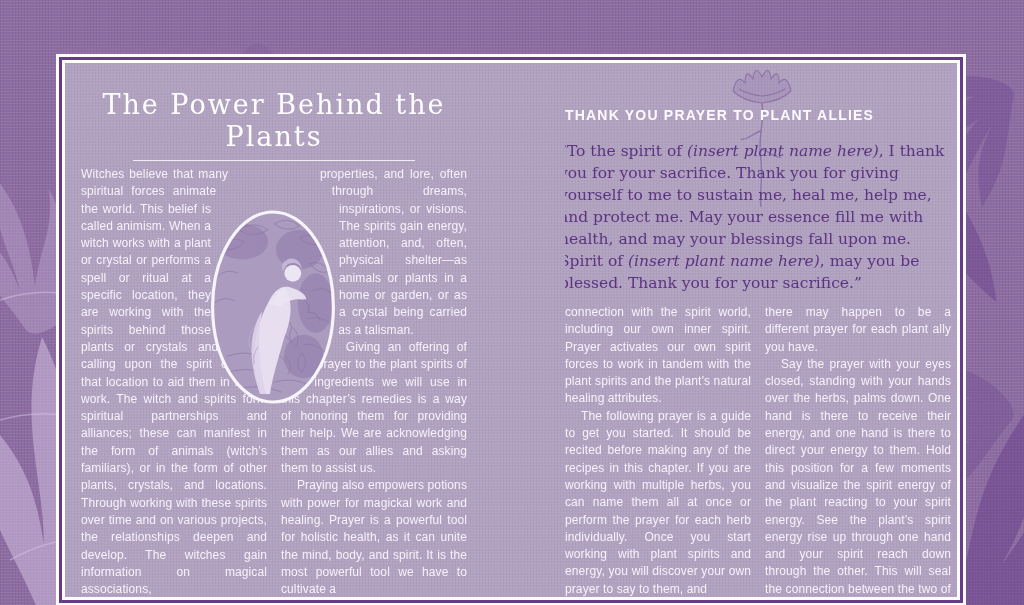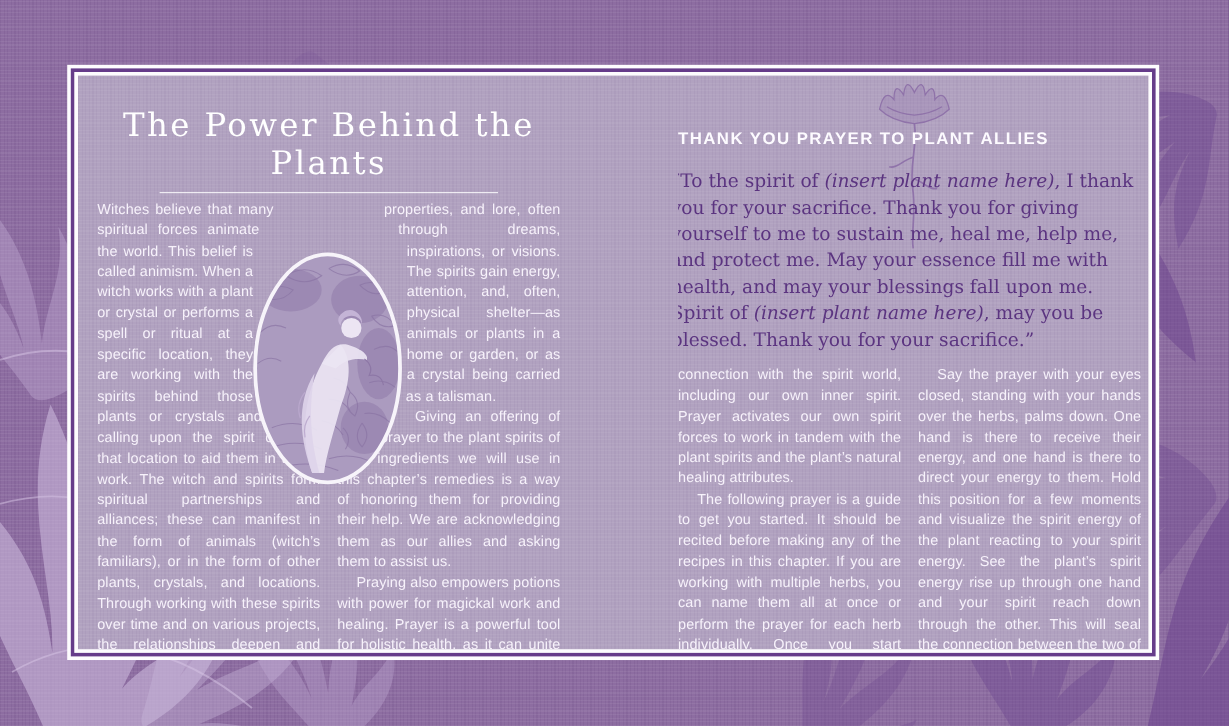--- a/index.html
+++ b/index.html
@@ -6,21 +6,21 @@
   .stage{
     position:relative; width:1024px; height:605px; overflow:hidden;
     background-color:var(--outer_background,#8d6da1);
     background-image:
       repeating-linear-gradient(0deg, rgba(255,255,255,0.06) 0 1px, rgba(0,0,0,0) 1px 3px),
       repeating-linear-gradient(90deg, rgba(58,24,88,0.08) 0 1px, rgba(0,0,0,0) 1px 3px);
     font-family:"Liberation Sans", sans-serif;
   }
   .bg-flourishes{position:absolute; inset:0; width:1024px; height:605px;}
   .panel{
-    position:absolute; left:62px; top:60px; width:898px; height:484px;
+    position:absolute; left:62px; top:60px; width:898px; height:540px;
     box-sizing:border-box;
     border:3px solid var(--frame_white,#fdfcfe);
     box-shadow:0 0 0 3px var(--frame_purple,#663c8a), 0 0 0 6px var(--frame_white,#fdfcfe);
     background-color:var(--panel_background,#b1a2c0);
     background-image:
       repeating-linear-gradient(0deg, rgba(255,255,255,0.05) 0 1px, rgba(0,0,0,0) 1px 3px),
       repeating-linear-gradient(90deg, rgba(80,48,112,0.05) 0 1px, rgba(0,0,0,0) 1px 3px);
   }
   .page{position:absolute; top:0; height:100%; overflow:hidden;}
   .page-left{left:16px; width:386px;}
@@ -179,19 +179,20 @@
       <div class="prayer">
         <span>“To the spirit of </span><span class="insert">(insert plant name here)</span><span>, I thank you for your sacrifice. Thank you for giving yourself to me to sustain me, heal me, help me, and protect me. May your essence fill me with health, and may your blessings fall upon me. Spirit of </span><span class="insert">(insert plant name here)</span><span>, may you be blessed. Thank you for your sacrifice.”</span>
       </div>
 
       <div class="cols">
         <div class="col">
           <p>connection with the spirit world, including our own inner spirit. Prayer activates our own spirit forces to work in tandem with the plant spirits and the plant’s natural healing attributes.</p>
           <p class="indent">The following prayer is a guide to get you started. It should be recited before making any of the recipes in this chapter. If you are working with multiple herbs, you can name them all at once or perform the prayer for each herb individually. Once you start working with plant spirits and energy, you will discover your own prayer to say to them, and</p>
         </div>
         <div class="col">
+          <p>there may happen to be a different prayer for each plant ally you have.</p>
           <p class="indent">Say the prayer with your eyes closed, standing with your hands over the herbs, palms down. One hand is there to receive their energy, and one hand is there to direct your energy to them. Hold this position for a few moments and visualize the spirit energy of the plant reacting to your spirit energy. See the plant’s spirit energy rise up through one hand and your spirit reach down through the other. This will seal the connection between the two of you.</p>
         </div>
       </div>
     </div>
 
   </div>
 </div>
 
 </body></html>

